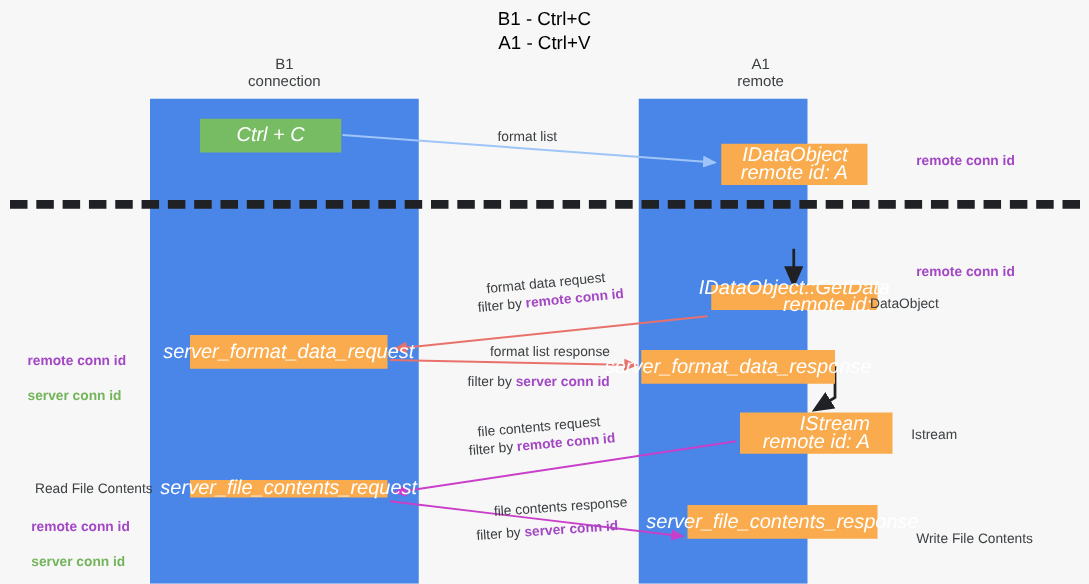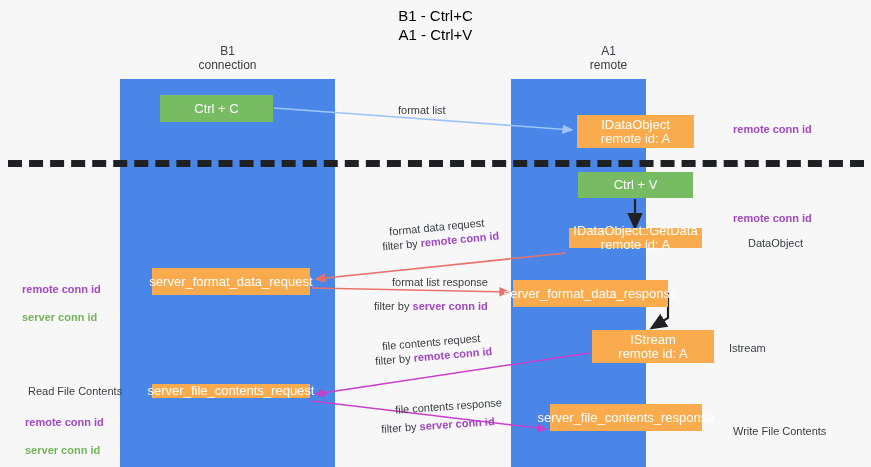--- a/index.html
+++ b/index.html
@@ -34,22 +34,22 @@
   
   #dash{
     position:absolute;left:8px;top:160px;width:856px;height:0;
     border-top:7px dashed #202124;
   }
 
   
   .node{
     position:absolute;box-sizing:border-box;
     display:flex;align-items:center;justify-content:center;
-    text-align:center;color:#ffffff;font-size:13px;line-height:14px;
-    white-space:pre-line;padding:2px 4px;
+    text-align:right;color:#ffffff;font-size:16px;line-height:14px;
+    white-space:pre-line;padding:2px 4px;font-style:italic;
   }
   .green{background:#6aa84f;background:#77bb62;}
   .orange{background:#ffab40;background:#f9ab4e;}
 
   #n-ctrlc{left:160px;top:95px;width:113px;height:27px;}
   #n-idataobject{left:577px;top:115px;width:117px;height:33px;}
   #n-ctrlv{left:578px;top:172px;width:115px;height:26px;}
   #n-getdata{left:569px;top:228px;width:133px;height:20px;}
   #n-sfdreq{left:152px;top:268px;width:158px;height:27px;}
   #n-sfdresp{left:513px;top:280px;width:155px;height:27px;}
@@ -58,21 +58,21 @@
   #n-sfcresp{left:550px;top:404px;width:152px;height:27px;}
 
   
   .side{position:absolute;font-size:11px;line-height:14px;white-space:pre-line;}
   .purple{color:#a347c4;font-weight:bold;}
   .greenT{color:#74b45a;font-weight:bold;}
   .plain{color:#3c4043;}
 
   #s-remote1{left:733px;top:122px;}
   #s-remote2{left:733px;top:211px;}
-  #s-dataobject{left:748px;top:236px;}
+  #s-dataobject{left:696px;top:236px;}
   #s-istream{left:729px;top:341px;}
   #s-write{left:733px;top:424px;text-align:right;}
   #s-left1{left:22px;top:268px;}
   #s-read{left:28px;top:384px;}
   #s-left2{left:25px;top:401px;}
 
   
   .elabel{
     position:absolute;font-size:11px;line-height:14px;
     color:#3c4043;white-space:nowrap;
@@ -137,21 +137,20 @@
     <path d="M589,353 L316,394" stroke="#c93fc9" stroke-width="1.5" fill="none" marker-end="url(#ar-mag)"></path>
 
     <path d="M312,401 L546,429" stroke="#c93fc9" stroke-width="1.5" fill="none" marker-end="url(#ar-mag)"></path>
   </svg>
 
   <div id="dash"></div>
 
   <div class="node green" id="n-ctrlc">Ctrl + C</div>
   <div class="node orange" id="n-idataobject">IDataObject
 remote id: A</div>
-  <div class="node green" id="n-ctrlv">Ctrl + V</div>
   <div class="node orange" id="n-getdata">IDataObject::GetData
 remote id: A</div>
   <div class="node orange" id="n-sfdreq">server_format_data_request</div>
   <div class="node orange" id="n-sfdresp">server_format_data_response</div>
   <div class="node orange" id="n-istream">IStream
 remote id: A</div>
   <div class="node orange" id="n-sfcreq">server_file_contents_request</div>
   <div class="node orange" id="n-sfcresp">server_file_contents_response</div>
 
   <div class="elabel" id="l-formatlist">format list</div>

